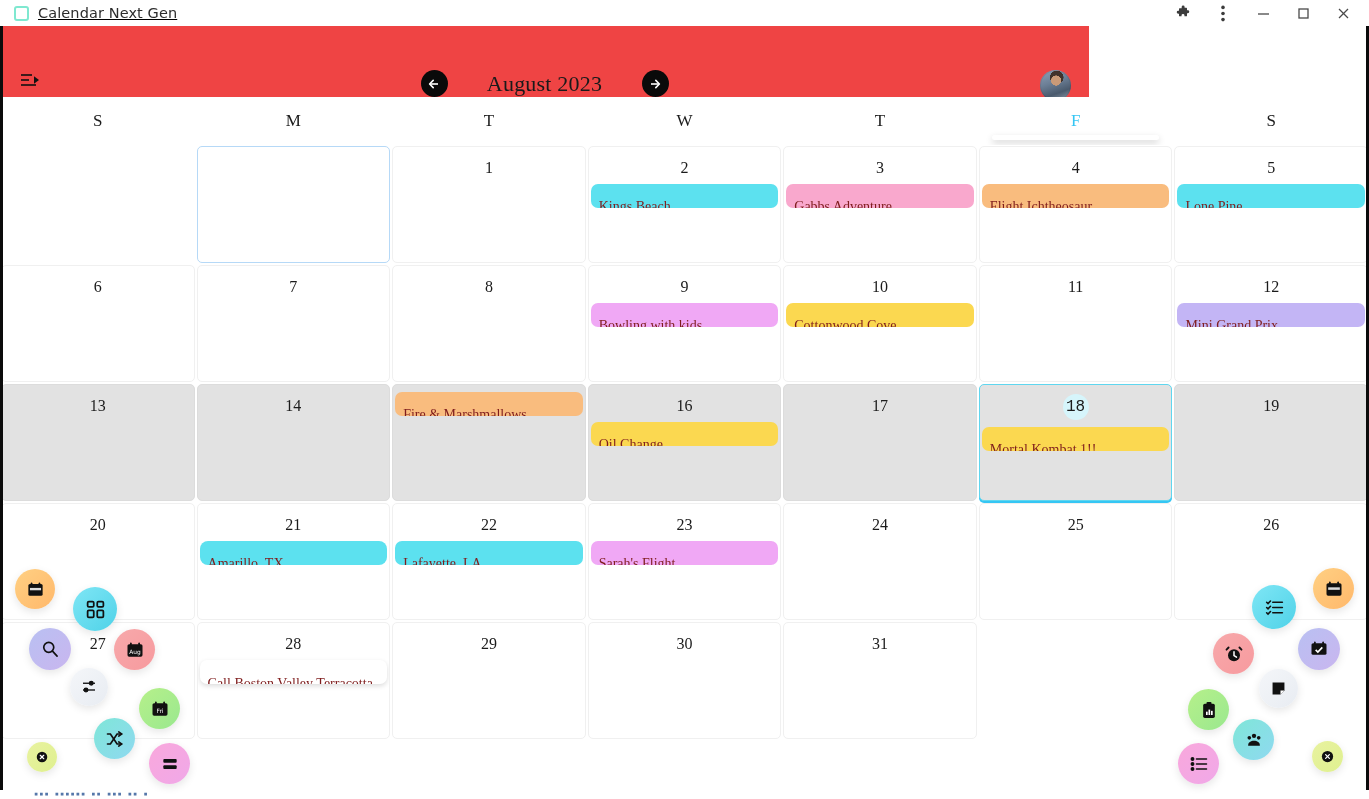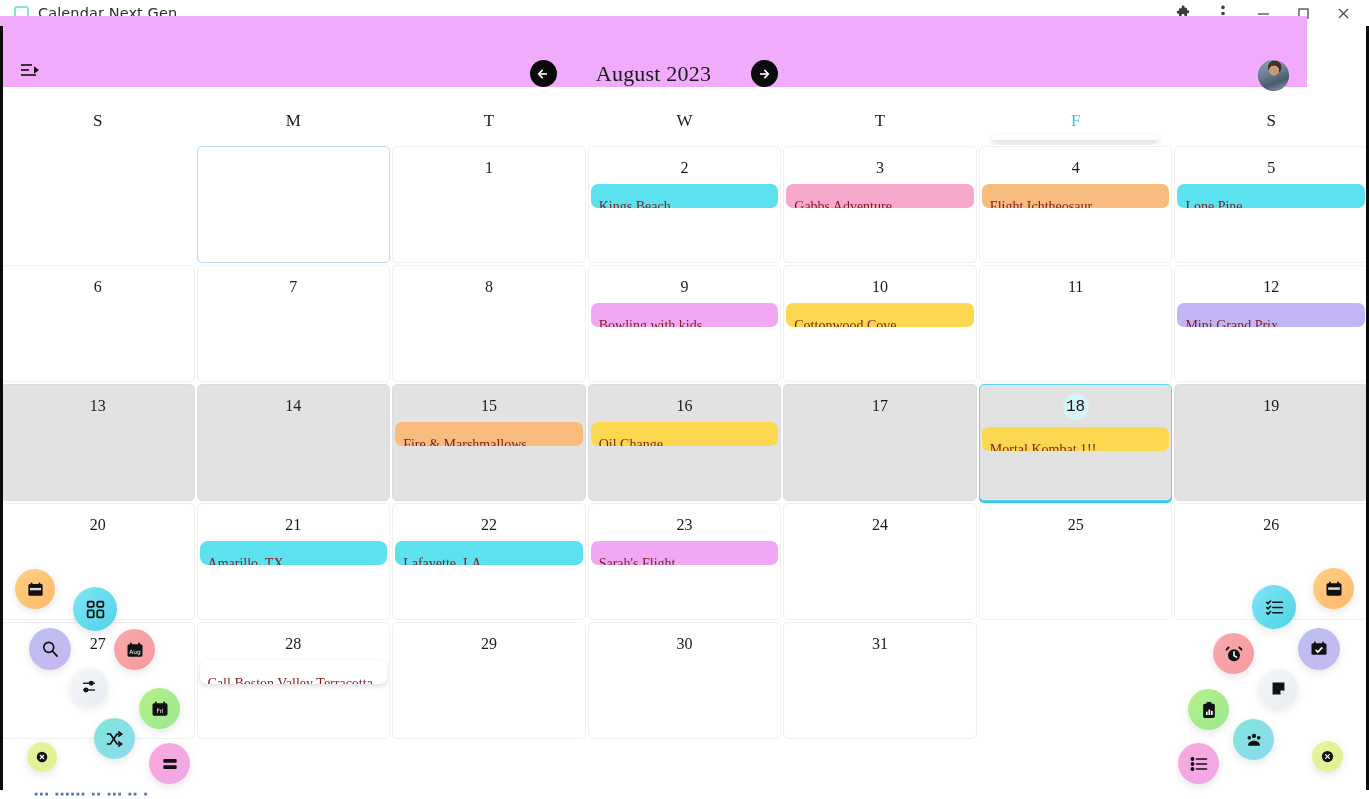--- a/index.html
+++ b/index.html
@@ -40,23 +40,23 @@
   }
   .tb-btn {
     width: 40px; height: 26px;
     display: flex; align-items: center; justify-content: center;
     color: #3c3c3c;
   }
   .tb-btn svg { display: block; }
 
   
   .header {
-    position: absolute; top: 16px; left: 0;
-    width: 1307px; height: 71px;
-    background: #f0abfc;
+    position: absolute; top: 26px; left: 0;
+    width: 1089px; height: 71px;
+    background: #ef4444;
   }
   .sidebar-toggle {
     position: absolute; left: 18px; top: 41px;
     width: 26px; height: 26px;
     display: flex; align-items: center; justify-content: center;
     color: #111;
   }
   .month-nav {
     position: absolute; left: 0; right: 0; top: 44px;
     display: flex; align-items: center; justify-content: center;
@@ -337,21 +337,20 @@
       </div>
       <div class="cell dim">
         <div class="daynum">13</div>
         <div class="events"></div>
       </div>
       <div class="cell dim">
         <div class="daynum">14</div>
         <div class="events"></div>
       </div>
       <div class="cell dim">
-        <div class="daynum">15</div>
         <div class="events">
           <div class="event" style="background: rgb(249, 188, 126);">Fire &amp; Marshmallows</div>
         </div>
       </div>
       <div class="cell dim">
         <div class="daynum">16</div>
         <div class="events">
           <div class="event" style="background: rgb(251, 216, 80);">Oil Change</div>
         </div>
       </div>

